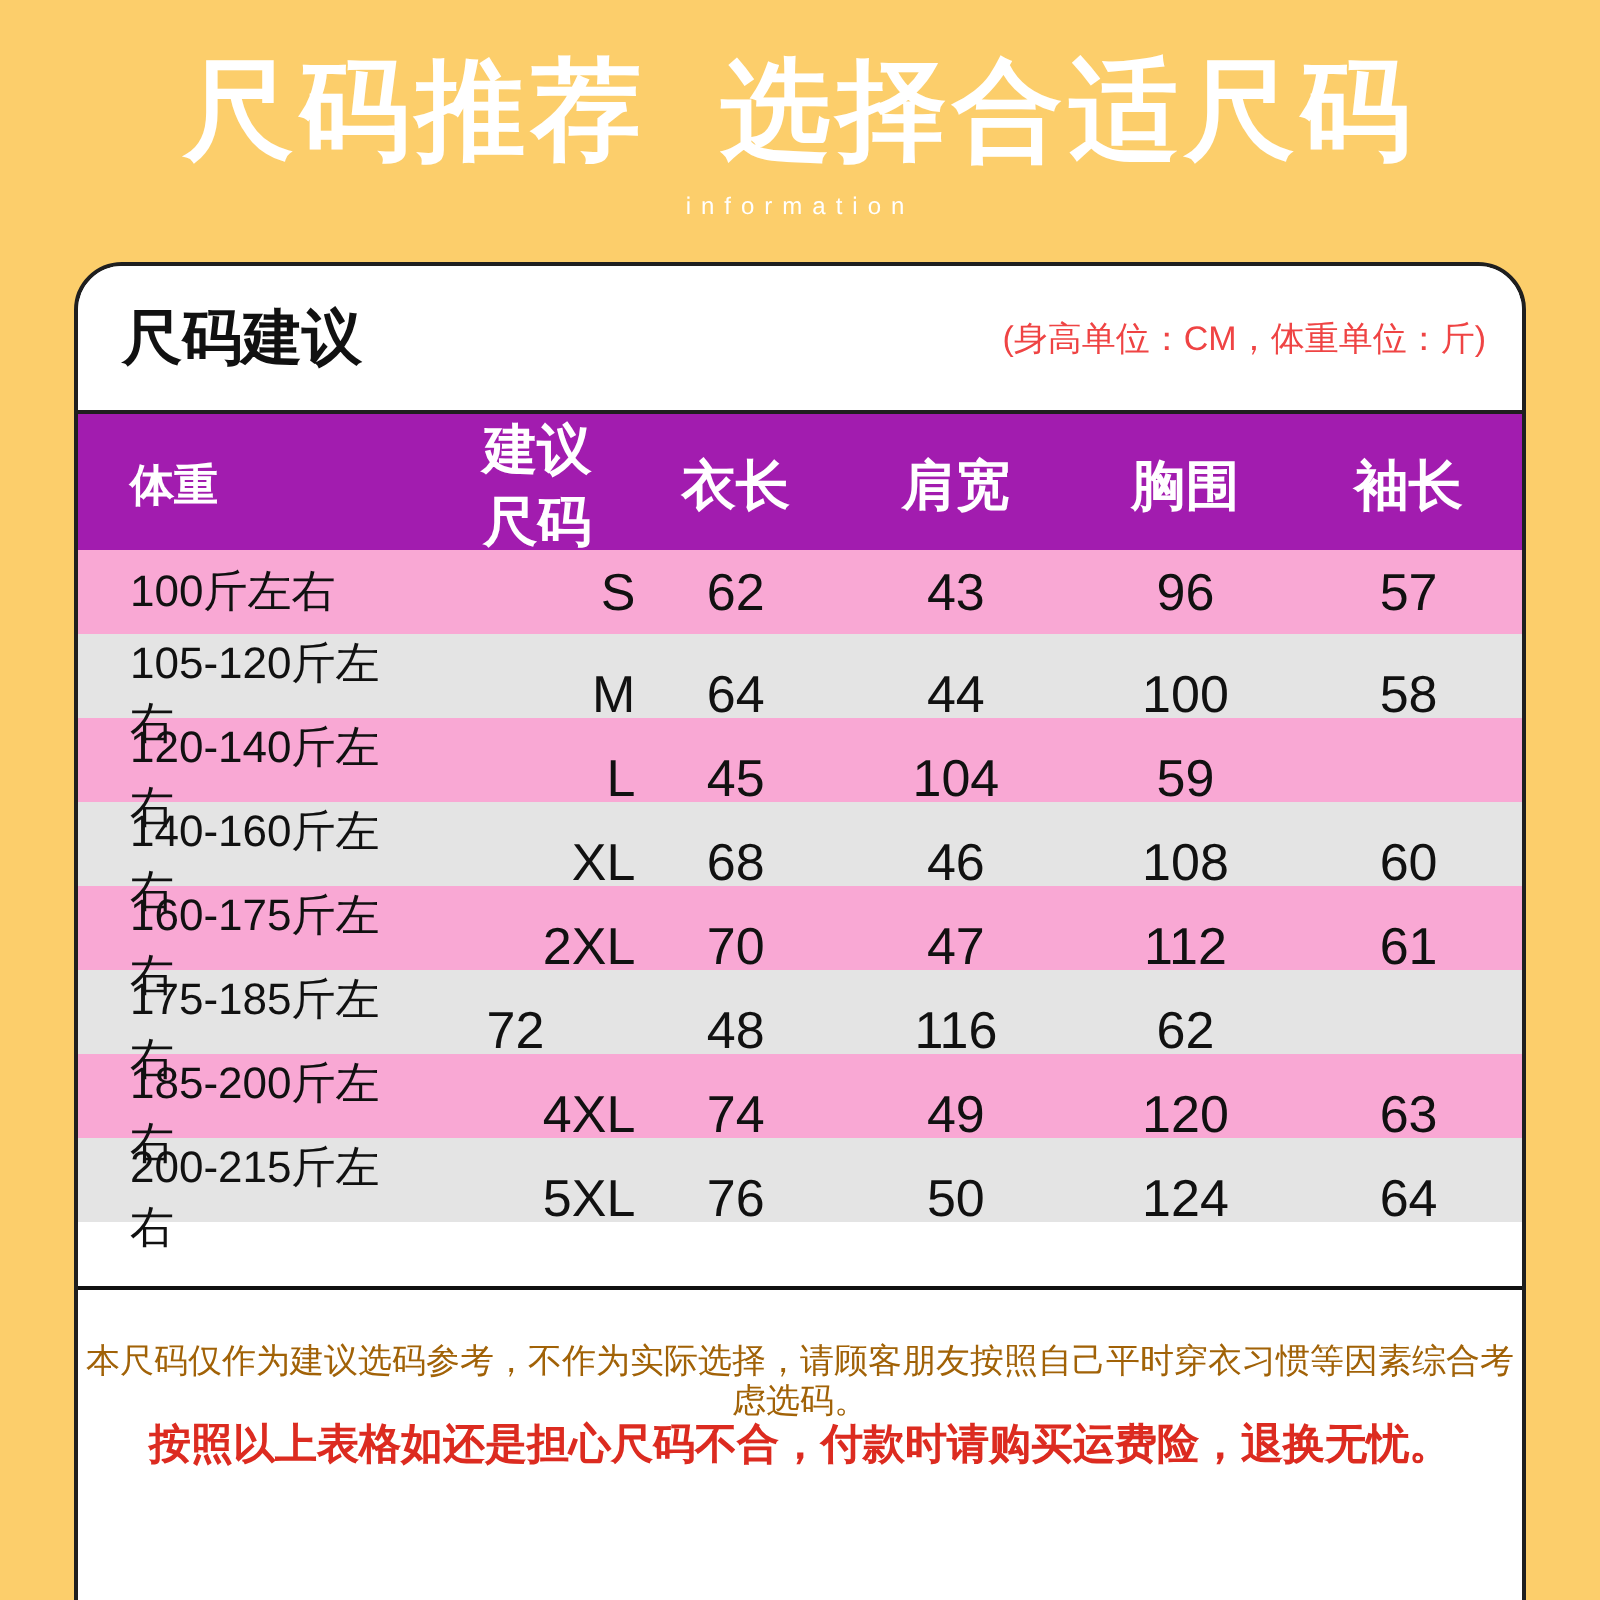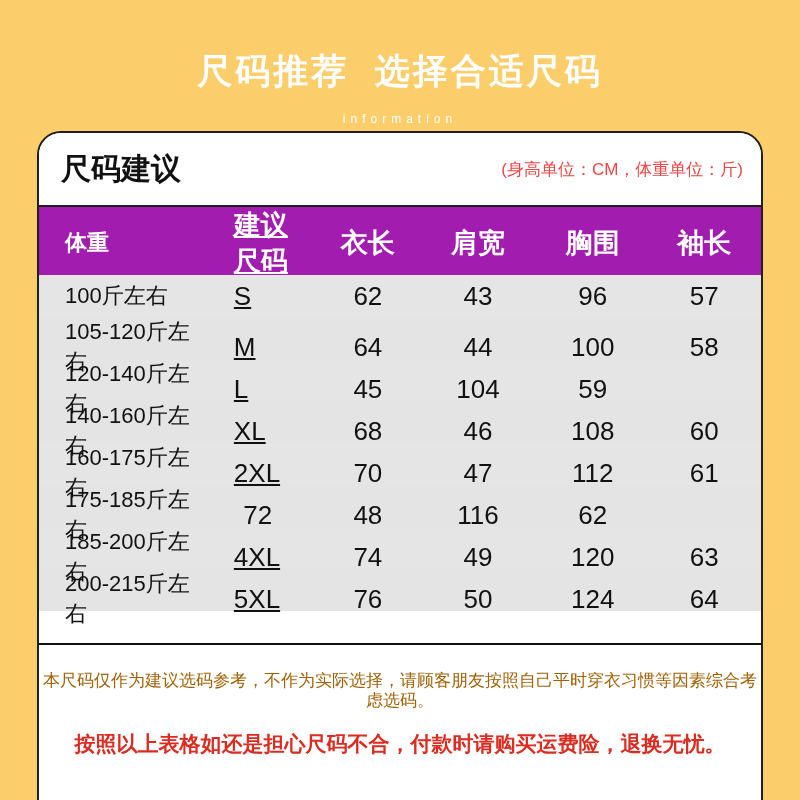--- a/index.html
+++ b/index.html
@@ -6,22 +6,22 @@
   html, body {
     width: 800px; height: 800px;
     font-family: "Liberation Sans", "DejaVu Sans", sans-serif;
     overflow: hidden;
   }
   body { background: #FCCE6B; }
 
   
   .banner { height: 131px; text-align: center; padding-top: 28px; }
   .banner-title {
-    color: #FFFFFF; font-size: 35px; font-weight: bold;
-    letter-spacing: 3px; line-height: 54px; white-space: pre; margin-top: 16px;
+    color: #FFFFFF; font-size: 55px; font-weight: bold;
+    letter-spacing: 3px; line-height: 54px; white-space: pre;
   }
   .banner-subtitle {
     color: #FFFFFF; font-size: 12px; letter-spacing: 5px;
     margin-top: 12px; line-height: 19px;
   }
 
   
   .card {
     margin: 0 37px; height: 724px; background: #FFFFFF;
     border: 2px solid #1F1F1F; border-radius: 24px;
@@ -42,32 +42,32 @@
     align-items: center;
   }
   .thead {
     height: 68px; background: #a21caf; color: #FFFFFF;
     font-weight: bold; font-size: 27px;
   }
   .thead .cell { text-align: center; }
   .thead .cell.c0 { padding-right: 34px; }
   .thead .cell.c1 { padding-right: 22px; }
 
-  .trow { height: 42px; font-size: 26px; color: #111111; background: #e5e5e5; }
+  .trow { height: 42px; font-size: 26px; color: #111111; background: #f9a8d4; }
   .trow:nth-child(even) { background: #E4E4E4; }
   .cell { text-align: center; }
   .cell.c0 { text-align: left; padding-left: 26px; font-size: 22px; }
-  .cell.c1 { text-align: left; padding-left: 36px; text-decoration: underline; }
+  .cell.c1 { text-align: right; padding-left: 36px; }
 
   
   .divider { border-top: 2px solid #111111; margin-top: 32px; }
   .notes { text-align: center; padding-top: 26px; }
   .disclaimer { font-size: 17px; color: #a16207; line-height: 20px; }
   .warning {
-    margin-top: 21px; font-size: 21px; font-weight: bold;
+    font-size: 21px; font-weight: bold;
     color: #DC2B20; line-height: 24px;
   }
 </style>
 </head>
 <body>
 
 <div class="banner">
   <div class="banner-title">尺码推荐  选择合适尺码</div>
   <div class="banner-subtitle">information</div>
 </div>

